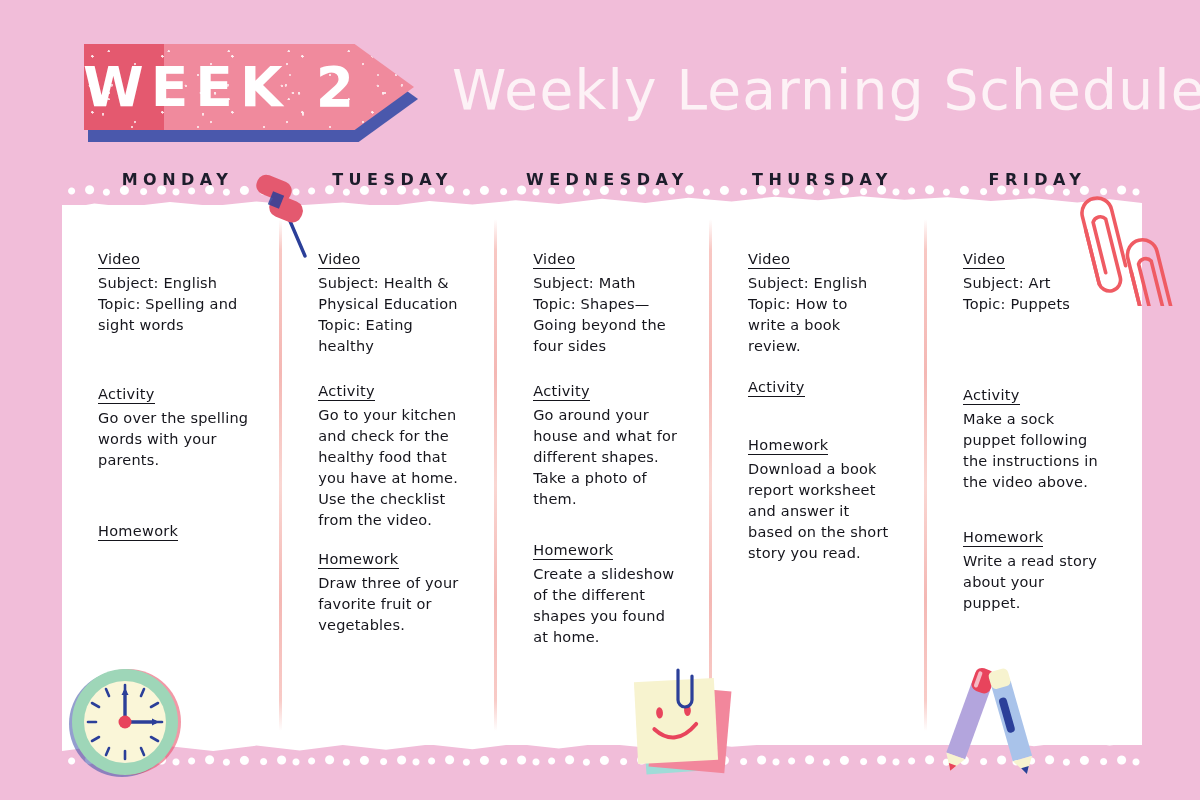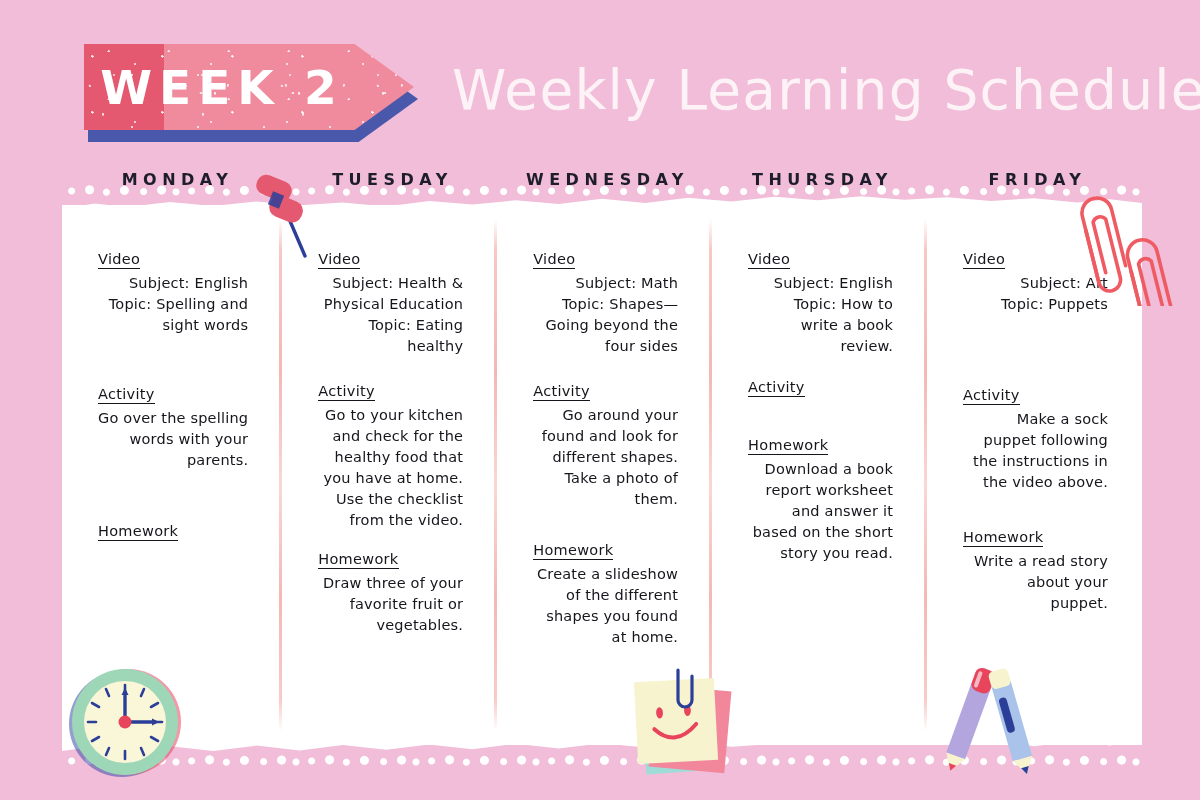--- a/index.html
+++ b/index.html
@@ -84,21 +84,21 @@
   #week-label {
     position: absolute;
     left: 0; top: 0;
     width: 276px;
     height: 86px;
     display: flex;
     align-items: center;
     justify-content: center;
     color: #ffffff;
     font-family: "DejaVu Sans", sans-serif;
-    font-size: 47px;
+    font-size: 55px;
     font-weight: bold;
     letter-spacing: 7px;
     white-space: nowrap;
   }
 
   #main-title {
     position: absolute;
     left: 452px;
     top: 58px;
     color: #fdf2f6;
@@ -229,21 +229,20 @@
   }
   .block-lines {
     color: #15151c;
     font-family: "DejaVu Sans", sans-serif;
     font-size: 14.5px;
     line-height: 21px;
     letter-spacing: 0.2px;
   }
   .block-lines div {
     white-space: nowrap;
-    text-align: right;
   }
 
   
   .deco { position: absolute; }
 
   
   #pushpin { left: 243px; top: 168px; width: 86px; height: 90px; }
 
   
   #paperclips { left: 1052px; top: 186px; width: 122px; height: 120px; }
@@ -356,21 +355,21 @@
             <div>Topic: Shapes—</div>
             <div>Going beyond the</div>
             <div>four sides</div>
           </div>
         </div>
         <div style="height:18px"></div>
         <div class="block">
           <div class="block-title">Activity</div>
           <div class="block-lines">
             <div>Go around your</div>
-            <div>found and look for</div>
+            <div>house and what for</div>
             <div>different shapes.</div>
             <div>Take a photo of</div>
             <div>them.</div>
           </div>
         </div>
         <div style="height:24px"></div>
         <div class="block">
           <div class="block-title">Homework</div>
           <div class="block-lines">
             <div>Create a slideshow</div>

